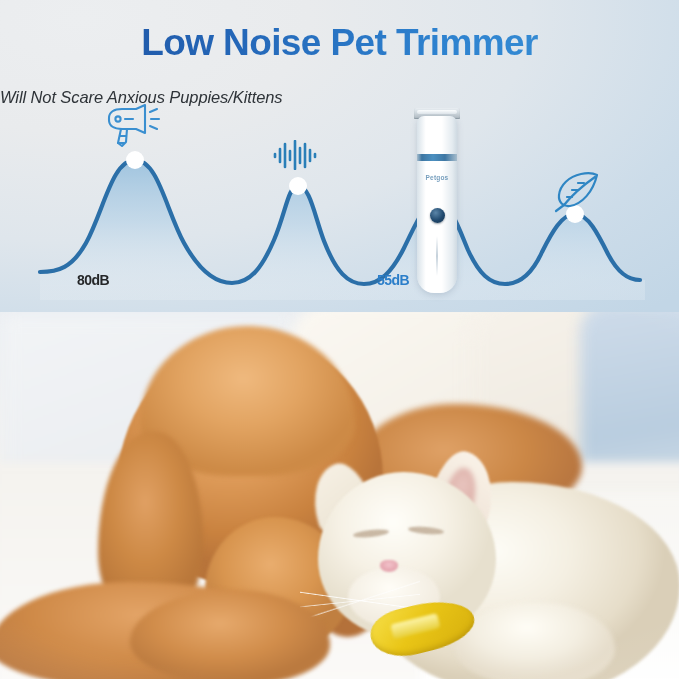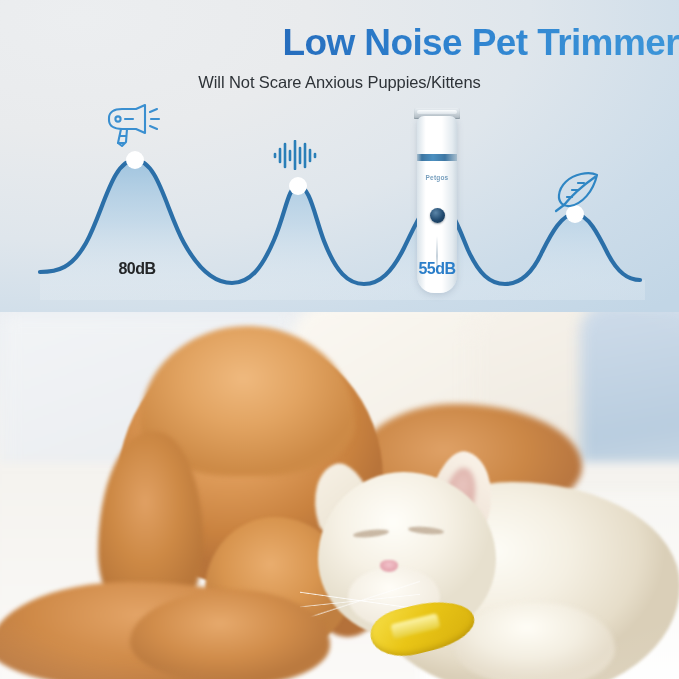--- a/index.html
+++ b/index.html
@@ -13,39 +13,38 @@
   
   .top-panel{
     position:absolute;left:0;top:0;width:679px;height:312px;
     background:
       radial-gradient(120% 130% at 12% 6%, #eceef0 0%, #e9ebed 28%, #dfe6ec 55%, #ccdce9 80%, #c2d6e6 100%);
     overflow:hidden;
   }
 
   .title{
     position:absolute;left:0;right:0;top:22px;
-    text-align:right;
+    text-align:center;
     font-size:37px;font-weight:bold;letter-spacing:-0.6px;
     background:linear-gradient(90deg,#1d4d9b 0%,#2467b8 35%,#2e82cf 65%,#3d96d9 100%);
     -webkit-background-clip:text;background-clip:text;
     -webkit-text-fill-color:transparent;color:#2a6fc0;
     white-space:nowrap;
   }
   .subtitle{
-    position:absolute;left:0;right:0;top:73px;
-    text-align:center;
-    font-size:16.5px;color:#2e3338;font-weight:400;letter-spacing:-0.1px;
+    position:absolute;left:0;right:0;top:88px;
+    font-size:16.5px;color:#2e3338;font-weight:400;letter-spacing:-0.1px;font-style:italic;
   }
 
   .wave-svg{position:absolute;left:0;top:0;width:679px;height:312px;}
 
   .db-label{
-    position:absolute;top:260px;
-    font-size:16px;font-weight:bold;letter-spacing:-0.5px;
-    color:#242628;text-align:center;width:120px;
+    position:absolute;top:272px;
+    font-size:14px;font-weight:bold;letter-spacing:-0.5px;
+    color:#242628;text-align:left;width:120px;
   }
   .db-label.accent{color:#2b7ec9;}
   .db-1{left:77px;}
   .db-2{left:238px;}
   .db-3{left:377px;}
   .db-4{left:513px;}
 
   .icon-wrap{position:absolute;}
   .ic-dryer{left:101px;top:103px;width:62px;height:52px;}
   .ic-sound{left:272px;top:140px;width:46px;height:30px;}

